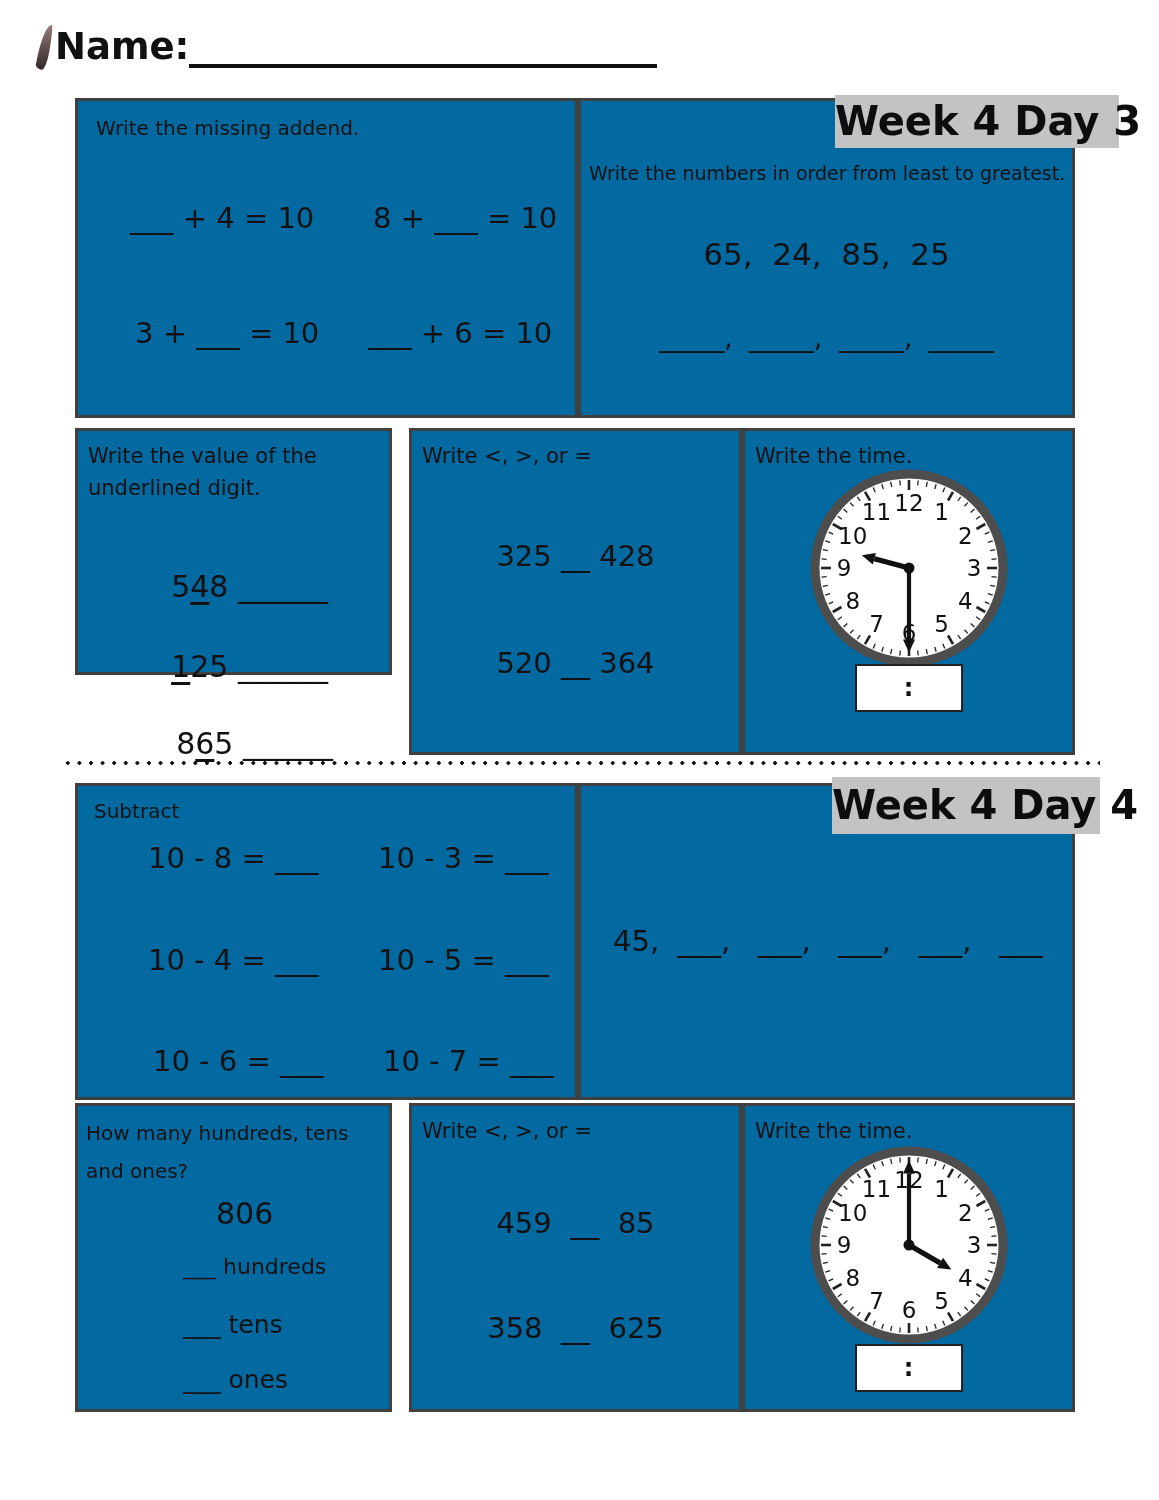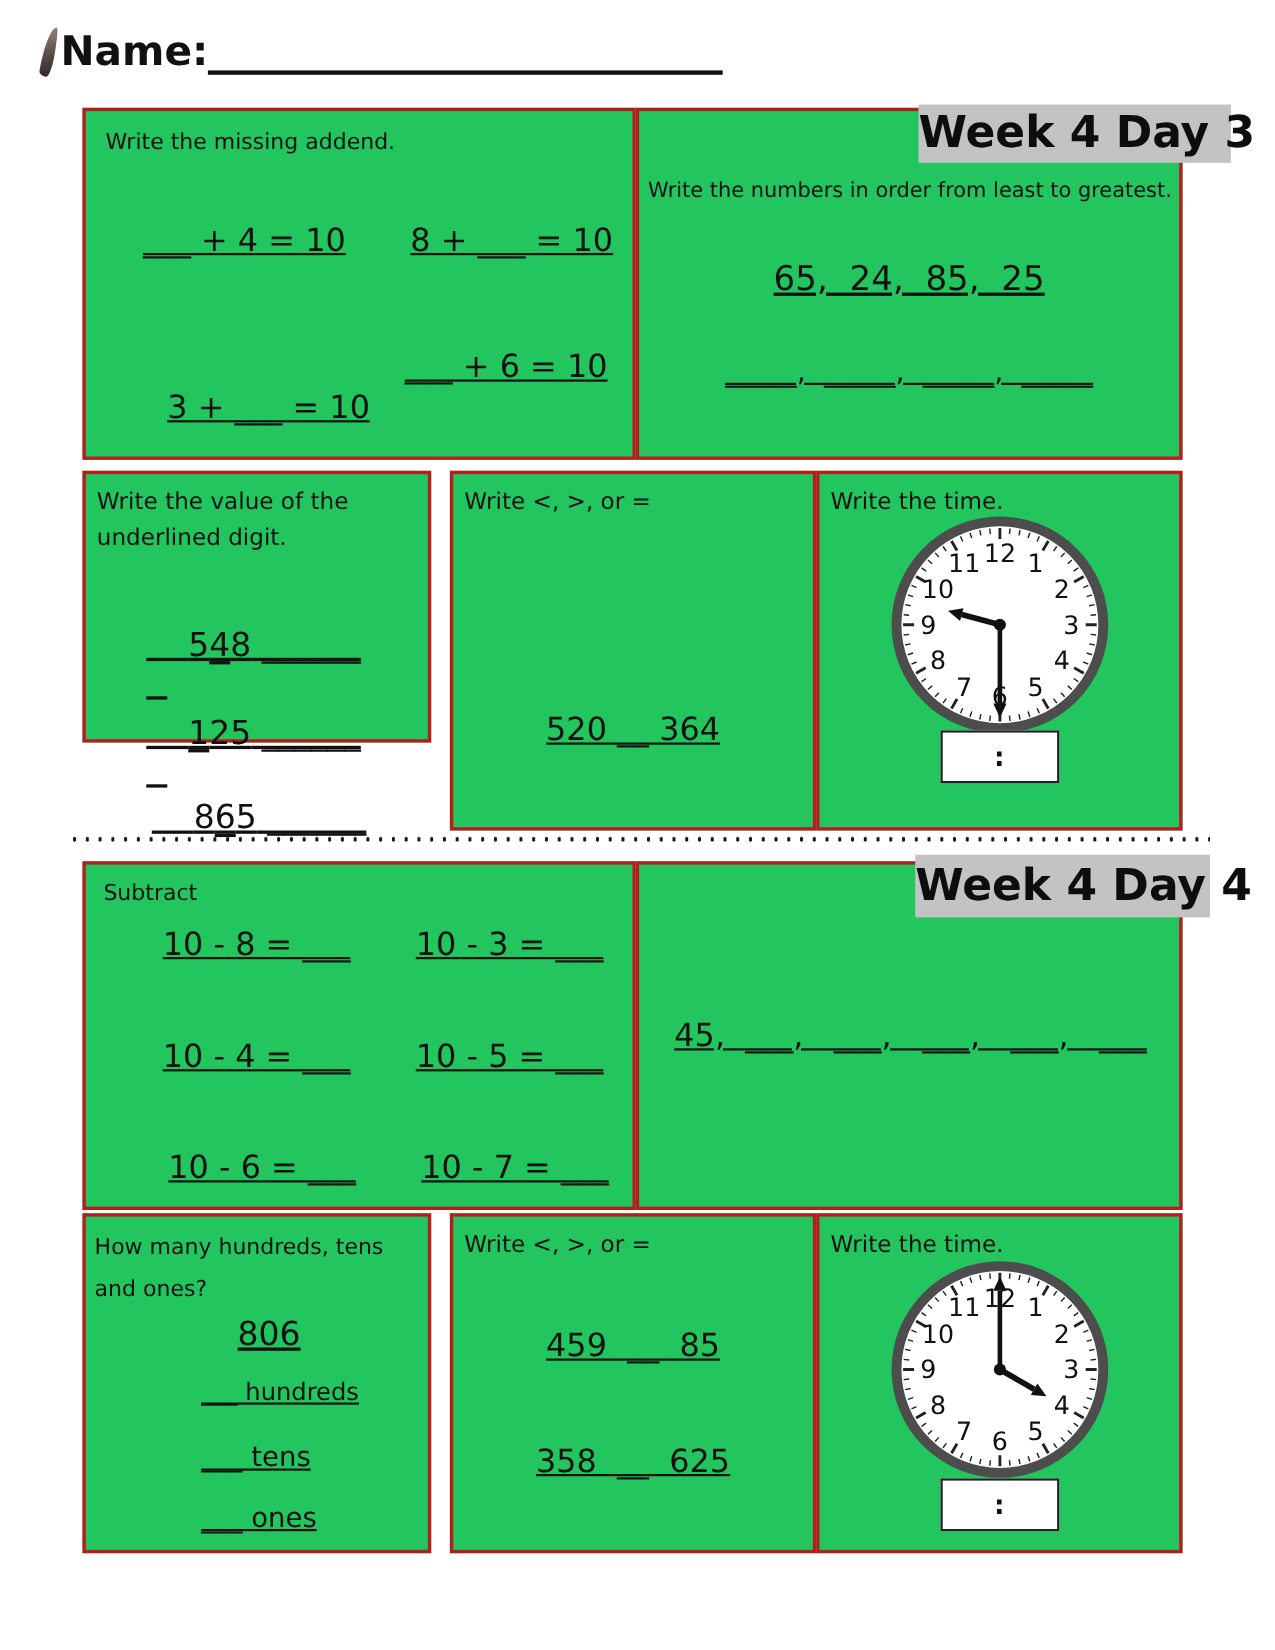--- a/index.html
+++ b/index.html
@@ -1,22 +1,22 @@
 <!DOCTYPE html>
 <html><head>
 <meta charset="utf-8">
 <style>
   html,body{margin:0;padding:0;}
   body{
     width:1159px;height:1500px;position:relative;background:#ffffff;
     font-family:"DejaVu Sans", sans-serif;color:#111;overflow:hidden;
   }
-  .box{position:absolute;border:3px solid #b91c1c;background:#22c55e;box-sizing:border-box;}
+  .box{position:absolute;border:3px solid #404040;background:#0369a1;box-sizing:border-box;}
   .title{position:absolute;font-size:20px;color:#111;white-space:pre-wrap;line-height:1.5;}
-  .problem{position:absolute;font-size:29px;color:#111;white-space:pre;text-decoration:underline;}
+  .problem{position:absolute;font-size:29px;color:#111;white-space:pre;}
   .centered{left:0;width:100%;text-align:center;}
   .banner{
     position:absolute;background:#c3c3c3;color:#0d0d0d;
     font-size:40px;font-weight:bold;text-align:center;line-height:1.25;
     z-index:5;white-space:pre;
   }
   .name-row{position:absolute;left:55px;top:22px;height:60px;}
   .name-label{font-size:37px;font-weight:bold;display:inline-block;vertical-align:bottom;}
   .name-line{display:inline-block;width:468px;border-bottom:4px solid #111;height:42px;vertical-align:bottom;}
   .quill{
@@ -45,21 +45,21 @@
   <span class="quill"></span>
   <span class="name-label">Name:</span><span class="name-line"></span>
 </div>
 
 <div class="banner" style="left:835px;top:95px;width:284px;height:53px;line-height:53px;">Week 4 Day 3</div>
 
 <div class="box" style="left:75px;top:98px;width:503px;height:320px;">
   <div class="title" style="left:18px;top:12px;">Write the missing addend.</div>
   <div class="problem" style="left:52px;top:100px;">___ + 4 = 10</div>
   <div class="problem" style="left:295px;top:100px;">8 + ___ = 10</div>
-  <div class="problem" style="left:74px;top:215px;margin-top:37px;">3 + ___ = 10</div>
+  <div class="problem" style="left:57px;top:215px;">3 + ___ = 10</div>
   <div class="problem" style="left:290px;top:215px;">___ + 6 = 10</div>
 </div>
 
 <div class="box" style="left:578px;top:98px;width:497px;height:320px;">
   <div class="title" style="left:8px;top:58px;font-size:19px;">Write the numbers in order from least to greatest.</div>
   <div class="problem centered" style="top:135px;font-size:31px;">65,  24,  85,  25</div>
   <div class="problem centered" style="top:222px;font-size:26px;">_____,  _____,  _____,  _____</div>
 </div>
 
 <div class="box" style="left:75px;top:428px;width:317px;height:247px;">
@@ -70,20 +70,21 @@
   <div class="problem" style="left:55px;top:183px;font-size:30px;">
     <span></span><span class="udigit">1</span><span>25</span><span> ______</span>
   </div>
   <div class="problem" style="left:60px;top:260px;font-size:30px;">
     <span>8</span><span class="udigit">6</span><span>5</span><span> ______</span>
   </div>
 </div>
 
 <div class="box" style="left:409px;top:428px;width:333px;height:327px;">
   <div class="title" style="left:10px;top:10px;font-size:21px;">Write &lt;, &gt;, or =</div>
+  <div class="problem centered" style="top:108px;">325 __ 428</div>
   <div class="problem centered" style="top:215px;">520 __ 364</div>
 </div>
 
 <div class="box" style="left:742px;top:428px;width:333px;height:327px;">
   <div class="title" style="left:10px;top:10px;font-size:21px;">Write the time.</div>
   <div class="clock-wrap" style="top:34px;"><svg width="206" height="206" viewBox="0 0 206 206">
         <circle cx="103" cy="103" r="94" fill="#fff" stroke="#4d4d4d" stroke-width="9"></circle>
         <line x1="103.0" y1="15.0" x2="103.0" y2="25.0" stroke="#222" stroke-width="2.6"></line>
         <line x1="112.2" y1="15.5" x2="111.7" y2="20.5" stroke="#222" stroke-width="1.3"></line>
         <line x1="121.3" y1="16.9" x2="120.3" y2="21.8" stroke="#222" stroke-width="1.3"></line>

